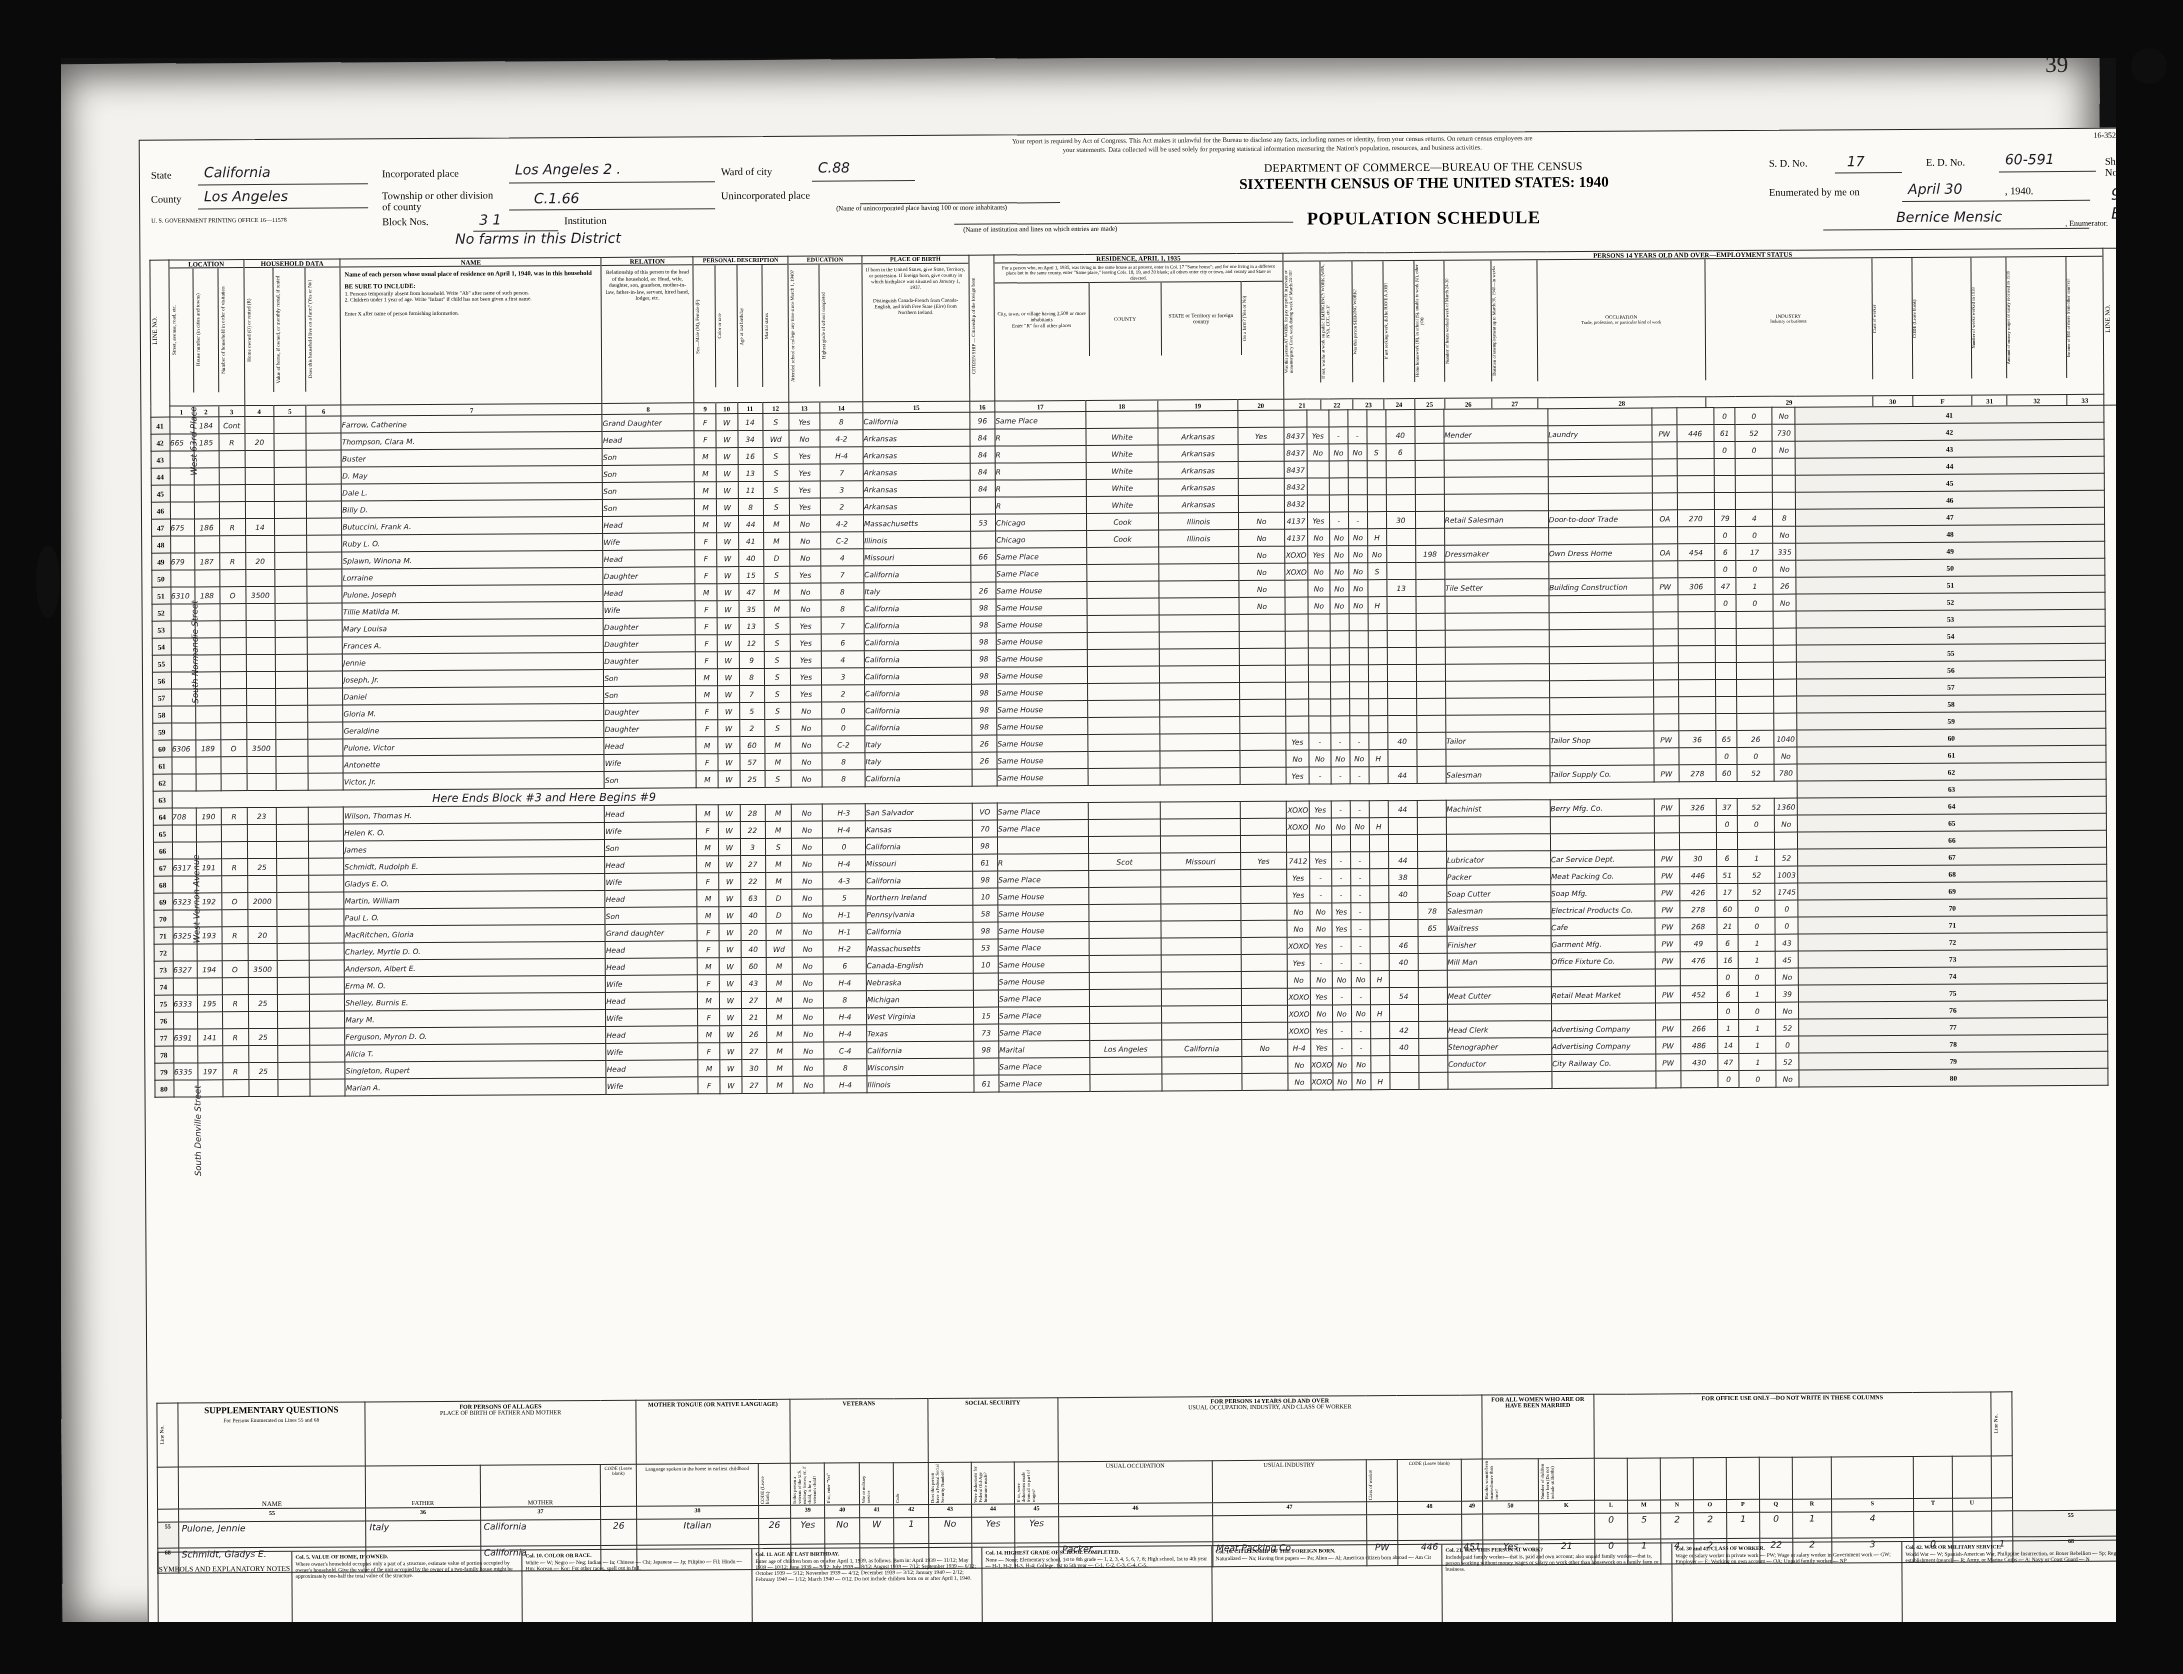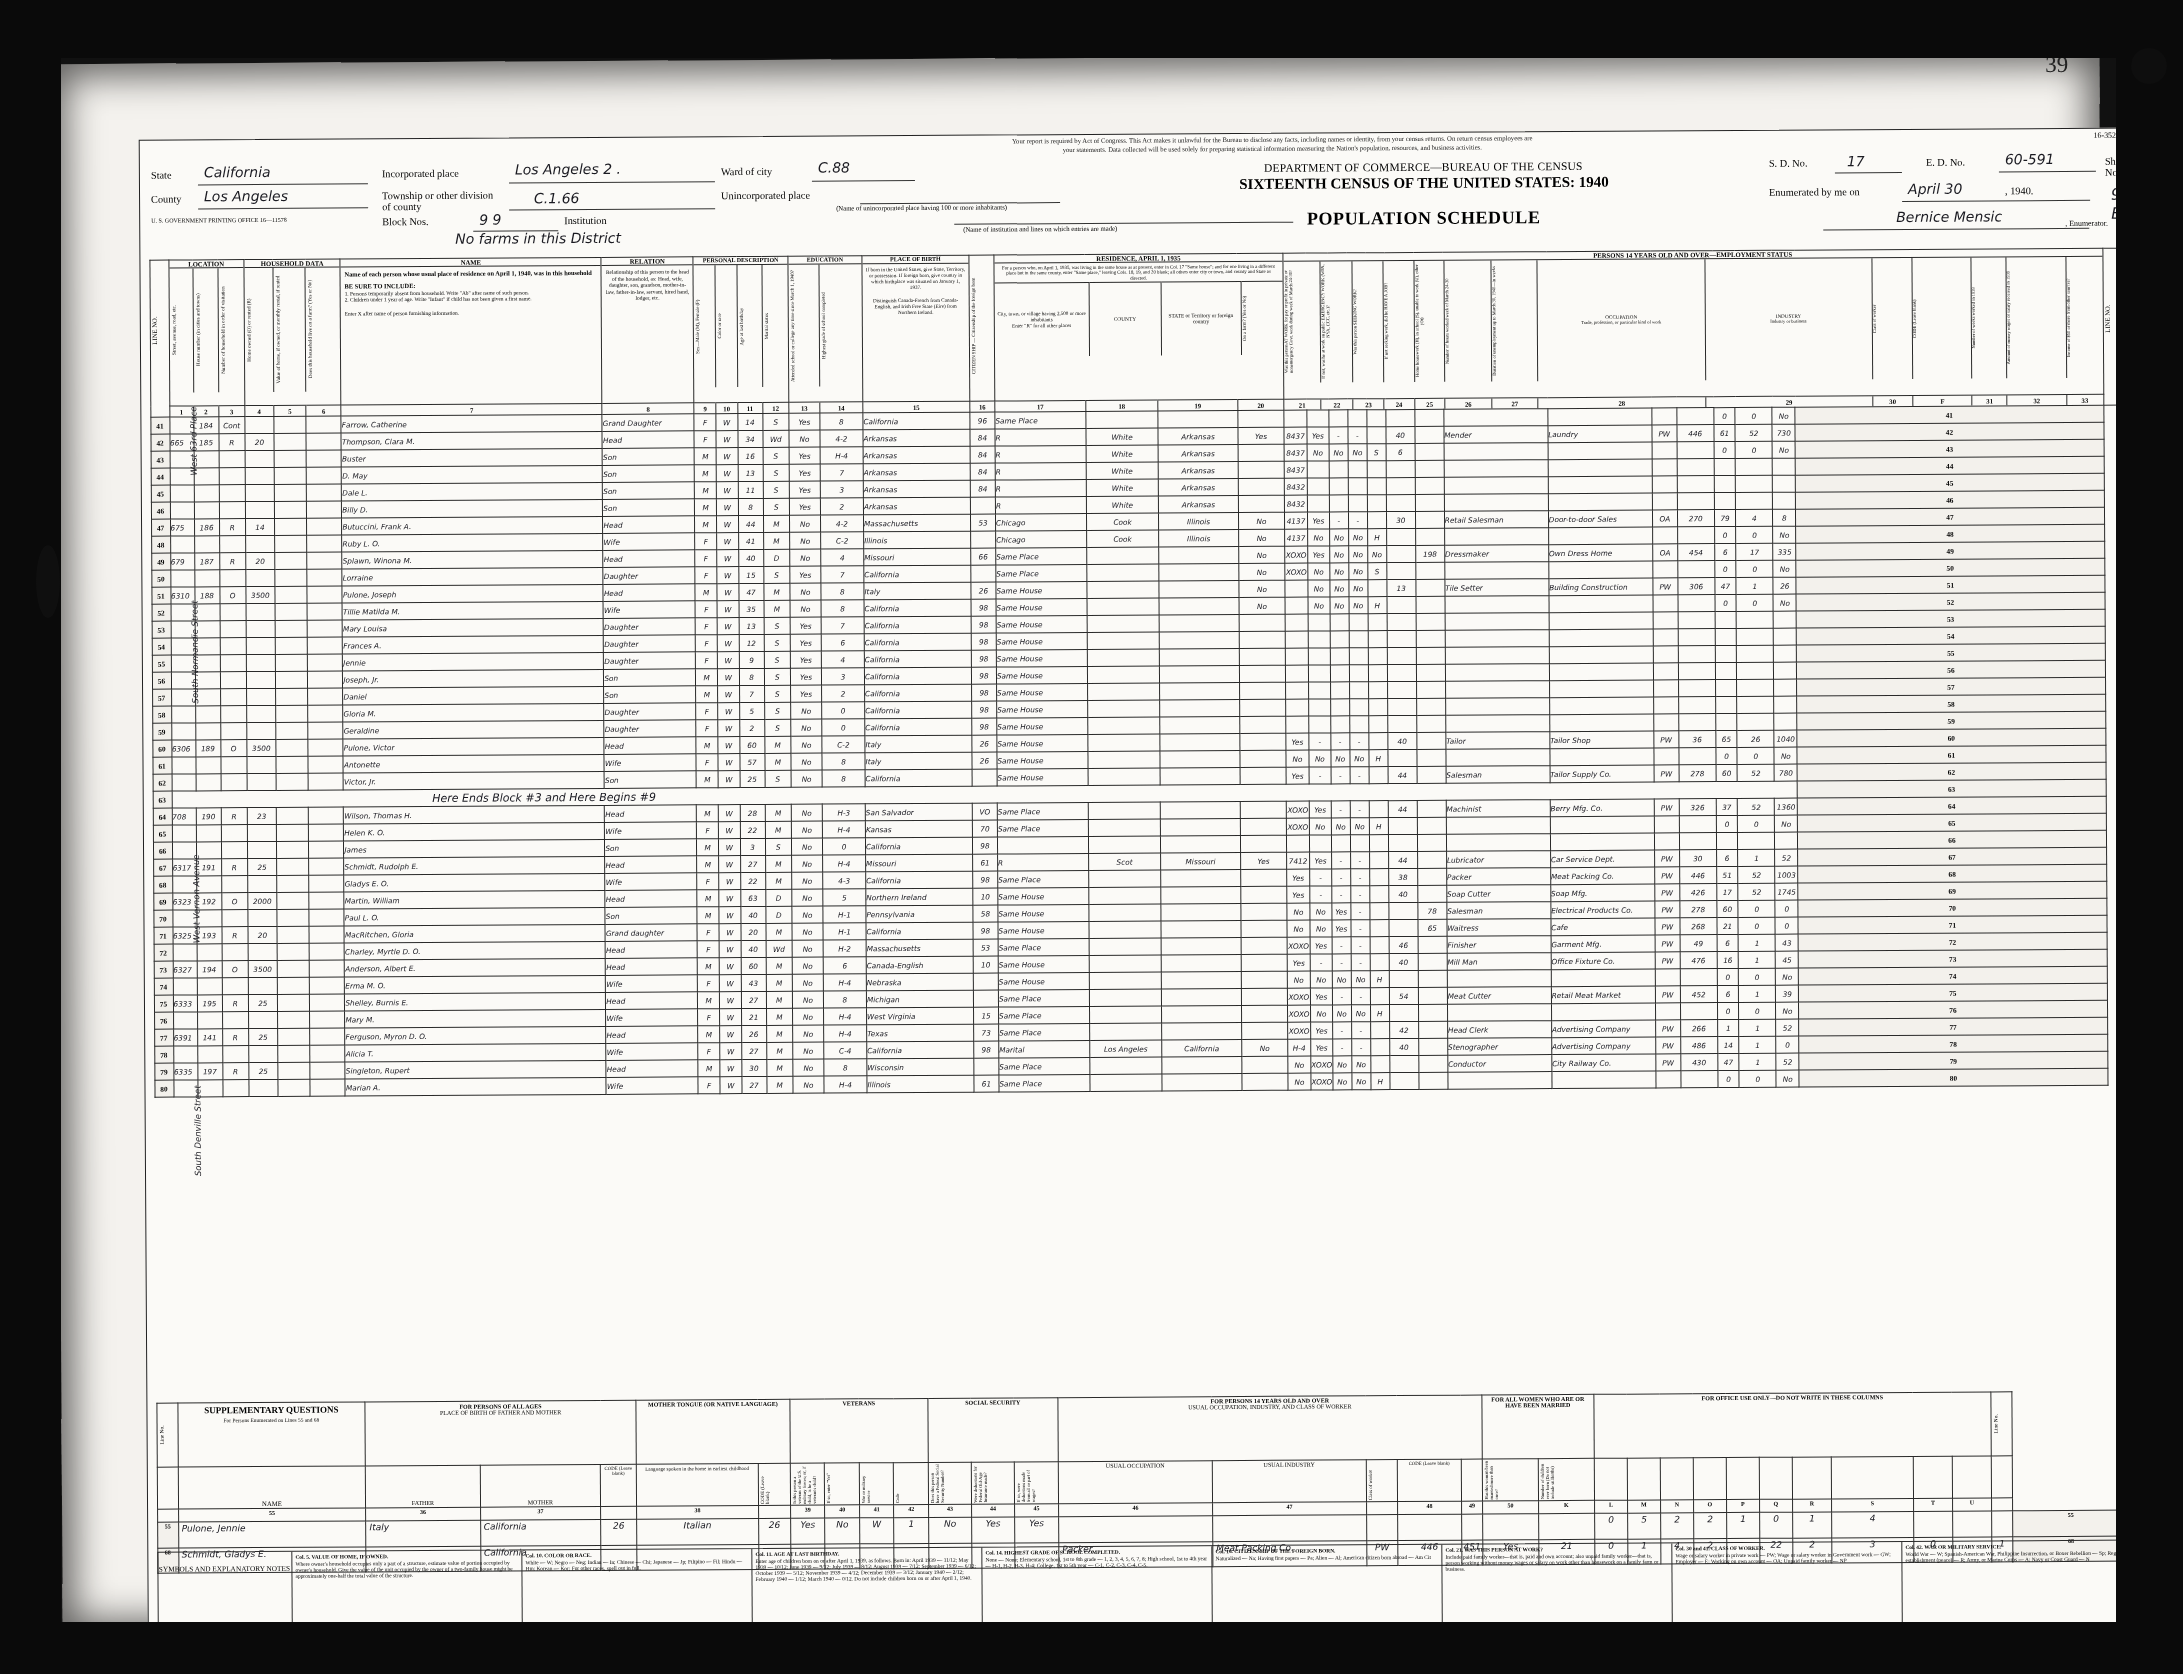--- a/index.html
+++ b/index.html
@@ -66,21 +66,21 @@
         <div class="lblrow wr" style="left:375px;top:23px;font-size:14px;">Los Angeles 2 .</div>
         <div style="position:absolute;left:369px;top:44px;width:206px;border-bottom:0.9px solid #333;"></div>
 
         <div class="lblrow" style="left:242px;top:52px;width:121px;line-height:1.05;">
           <span>Township or other division of county</span>
         </div>
         <div class="lblrow wr" style="left:394px;top:52px;font-size:14px;">C.1.66</div>
         <div style="position:absolute;left:369px;top:71px;width:206px;border-bottom:0.9px solid #333;"></div>
 
         <div class="lblrow" style="left:242px;top:77px;">Block Nos.</div>
-        <div class="lblrow wr" style="left:339px;top:73px;font-size:14px;">9 9</div>
+        <div class="lblrow wr" style="left:339px;top:73px;font-size:14px;">3 1</div>
         <div style="position:absolute;left:333px;top:92px;width:85px;border-bottom:0.9px solid #333;"></div>
 
         <div class="lblrow" style="left:581px;top:29px;">Ward of city</div>
         <div class="lblrow wr" style="left:678px;top:23px;font-size:14px;">C.88</div>
         <div style="position:absolute;left:672px;top:44px;width:103px;border-bottom:0.9px solid #333;"></div>
 
         <div class="lblrow" style="left:581px;top:53px;">Unincorporated place</div>
         <div class="lblrow smcap" style="left:696px;top:68px;">(Name of unincorporated place having 100 or more inhabitants)</div>
         <div style="position:absolute;left:720px;top:67px;width:200px;border-bottom:0.9px solid #333;"></div>
 
@@ -615,21 +615,21 @@
               <td class="hwc" style="width: 79px;">Illinois</td>
               <td class="hwc" style="width: 45px;">No</td>
               <td class="hws" style="width: 22px;">4137</td>
               <td class="hws" style="width: 19.4px;">Yes</td>
               <td class="hws" style="width: 18px;">-</td>
               <td class="hws" style="width: 18px;">-</td>
               <td class="hws" style="width: 18px;"></td>
               <td class="hws" style="width: 28px;">30</td>
               <td class="hws" style="width: 28px;"></td>
               <td class="hw" style="width: 103px; text-align: left;">Retail Salesman</td>
-              <td class="hw" style="width: 103px; text-align: left;">Door-to-door Sales</td>
+              <td class="hw" style="width: 103px; text-align: left;">Door-to-door Trade</td>
               <td class="hws" style="width: 24px;">OA</td>
               <td class="hws" style="width: 36px;">270</td>
               <td class="hws" style="width: 20.6px;">79</td>
               <td class="hws" style="width: 36px;">4</td>
               <td class="hws" style="width: 22px;">8</td>
               <td class="ln">47</td>
             </tr>
             <tr class="datarow">
               <td class="ln">48</td>
               <td class="hw" style="width: 23px; text-align: left;"></td>

